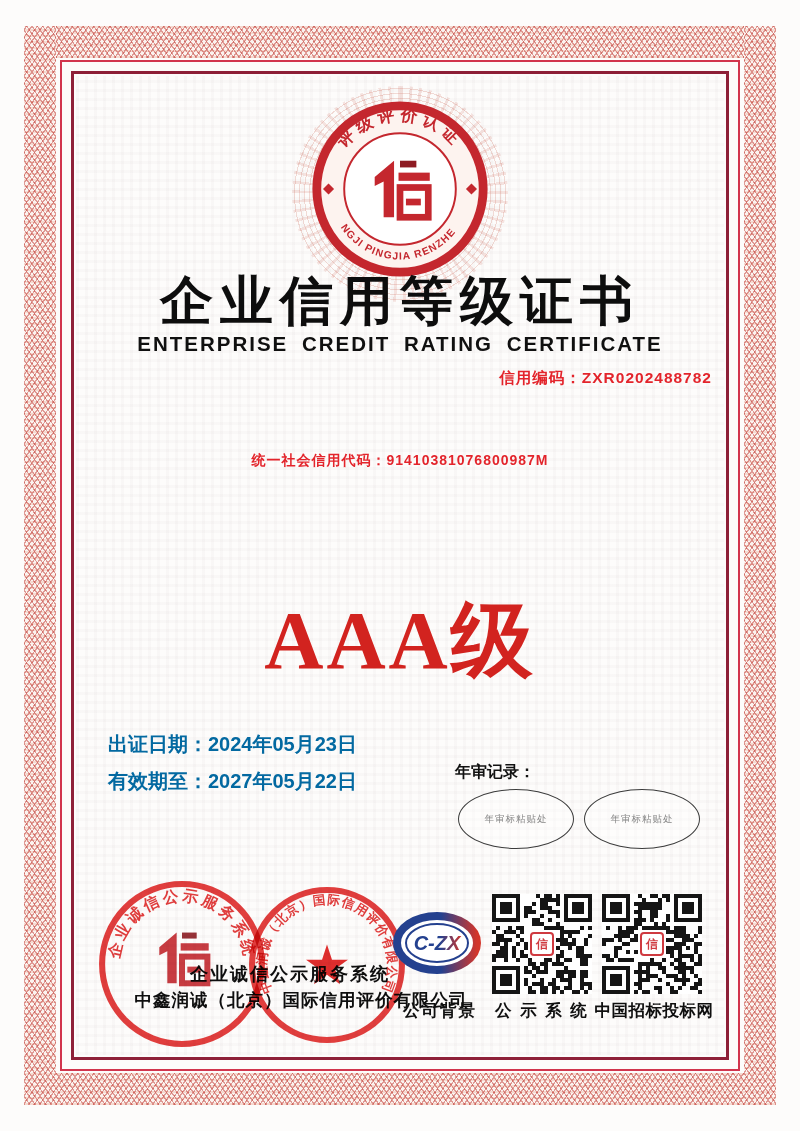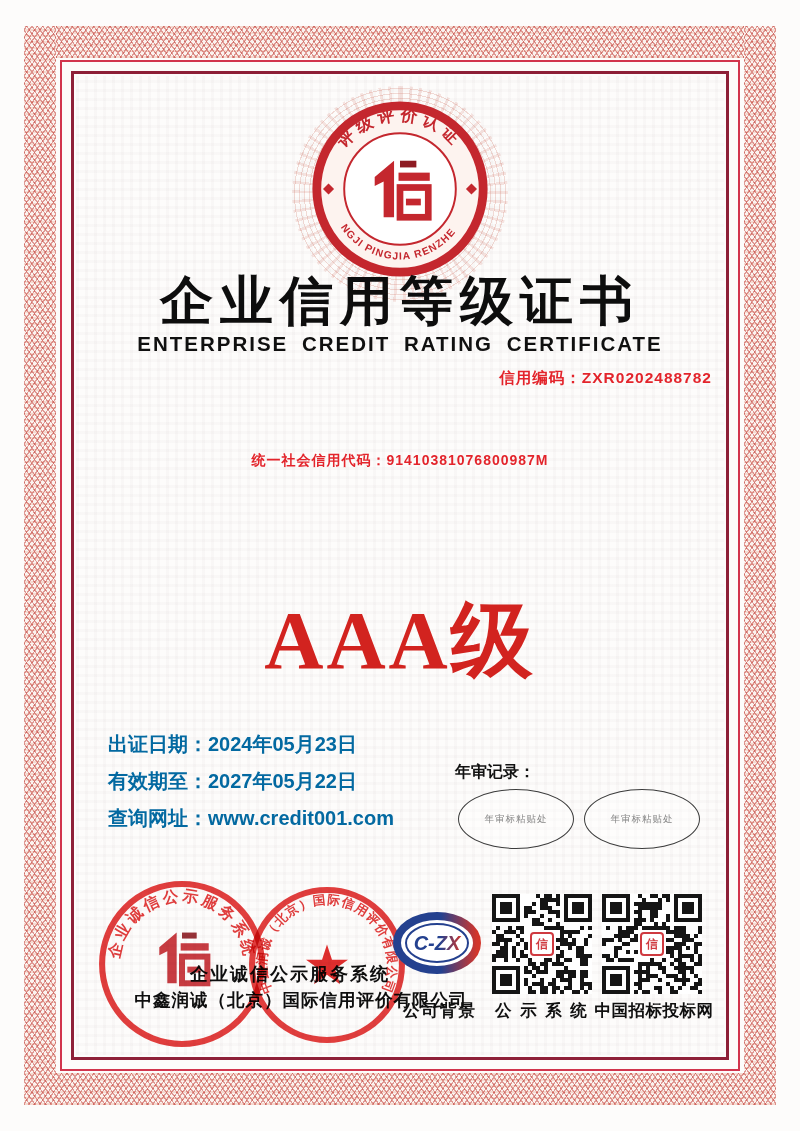--- a/index.html
+++ b/index.html
@@ -112,21 +112,20 @@
 
   <div class="abs title">企业信用等级证书</div>
   <div class="abs subtitle">ENTERPRISE CREDIT RATING CERTIFICATE</div>
   <div class="credit-code"><span>信用编码：</span><span>ZXR0202488782</span></div>
   <div class="abs uscc"><span>统一社会信用代码：</span><span>91410381076800987M</span></div>
   <div class="abs rating">AAA级</div>
 
   <div class="details">
     <div class="detail-row"><span class="detail-label">出证日期：</span><span>2024年05月23日</span></div>
     <div class="detail-row"><span class="detail-label">有效期至：</span><span>2027年05月22日</span></div>
-    <div class="detail-row"><span class="detail-label">查询网址：</span><span>www.credit001.com</span></div>
   </div>
   <div class="annual-label">年审记录：</div>
   <div class="slot slot1">年审标粘贴处</div>
   <div class="slot slot2">年审标粘贴处</div>
 
   <div class="caption1">企业诚信公示服务系统</div>
   <div class="caption2">中鑫润诚（北京）国际信用评价有限公司</div>
 
   <svg class="seal seal1" width="172" height="172" viewBox="0 0 170 170">
     <defs>

